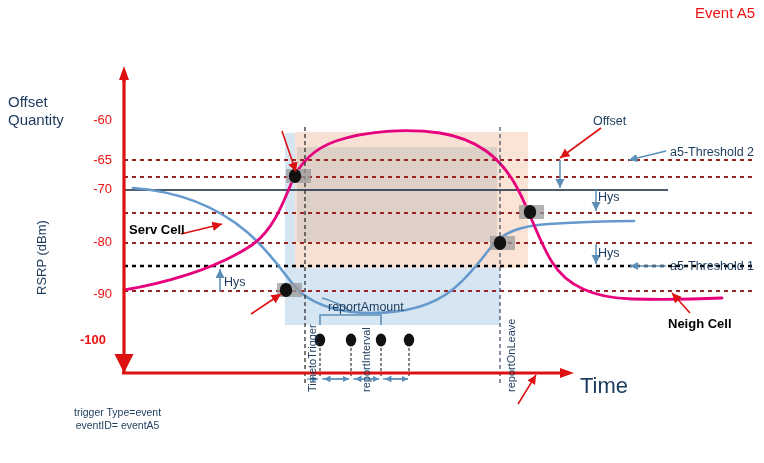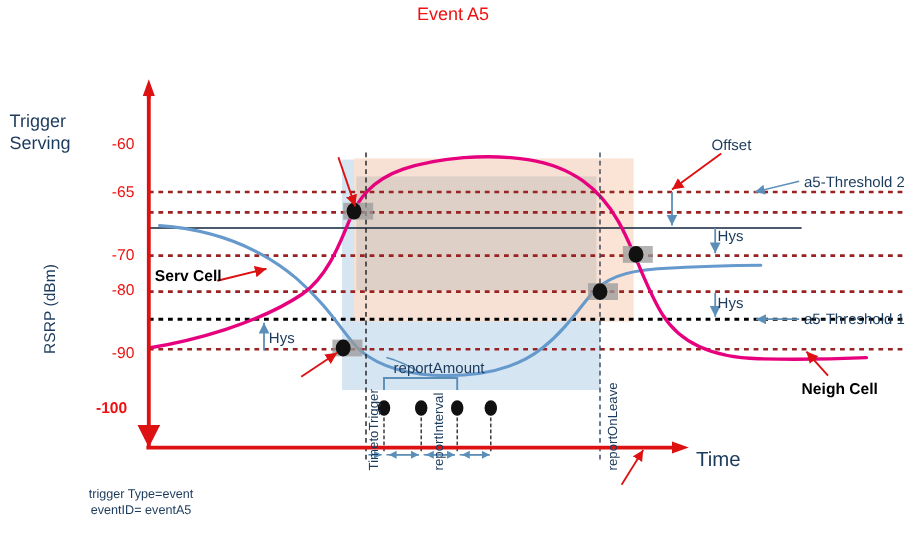--- a/index.html
+++ b/index.html
@@ -18,21 +18,21 @@
     width: 764px;
     height: 463px;
     background: #ffffff;
   }
   .abs { position: absolute; }
 
   
   #event-title {
     left: 0; top: 4px;
     width: 755px;
-    text-align: center;
+    text-align: right;
     color: #ee1111;
     font-size: 15px;
     line-height: 18px;
     white-space: nowrap;
   }
   #subtitle {
     left: 0; top: 24px;
     width: 764px;
     text-align: center;
     color: #000000;
@@ -55,21 +55,21 @@
     text-align: center;
     color: #1b3a5c;
     font-size: 13px;
     transform: rotate(-90deg);
     transform-origin: center center;
     white-space: nowrap;
   }
   #time-label {
     left: 580px; top: 373px;
     color: #1b3a5c;
-    font-size: 17px;
+    font-size: 22px;
     white-space: nowrap;
   }
 
   .ytick {
     color: #ee1111;
     font-size: 13px;
     text-align: right;
     width: 40px;
     white-space: nowrap;
   }
@@ -119,27 +119,27 @@
   #lbl-ri  { left: 360px; top: 392px; }
   #lbl-rol { left: 505px; top: 392px; }
 </style>
 </head>
 <body>
 
 <div id="root">
 
   <div class="abs" id="event-title">Event A5</div>
 
-  <div class="abs" id="trigger-quantity">Trigger Serving</div>
+  <div class="abs" id="trigger-quantity">Offset Quantity</div>
   <div class="abs" id="rsrp-label">RSRP (dBm)</div>
   <div class="abs" id="time-label">Time</div>
 
   <div class="abs ytick" style="left:72px; top:112px;">-60</div>
   <div class="abs ytick" style="left:72px; top:152px;">-65</div>
-  <div class="abs ytick" style="left:72px; top:181px;margin-top:24px;">-70</div>
+  <div class="abs ytick" style="left:72px; top:181px;">-70</div>
   <div class="abs ytick" style="left:72px; top:234px;">-80</div>
   <div class="abs ytick" style="left:72px; top:286px;">-90</div>
   <div class="abs ytick" style="left:66px; top:332px;font-weight:bold;">-100</div>
 
   <svg class="abs" id="plot" width="764" height="463">
     <defs>
       <marker id="ar-red" markerWidth="7" markerHeight="7" refX="6" refY="3" orient="auto">
         <path d="M0,0 L6,3 L0,6 z" fill="#dd1111"></path>
       </marker>
       <marker id="ar-blue" markerWidth="7" markerHeight="7" refX="6" refY="3" orient="auto">

